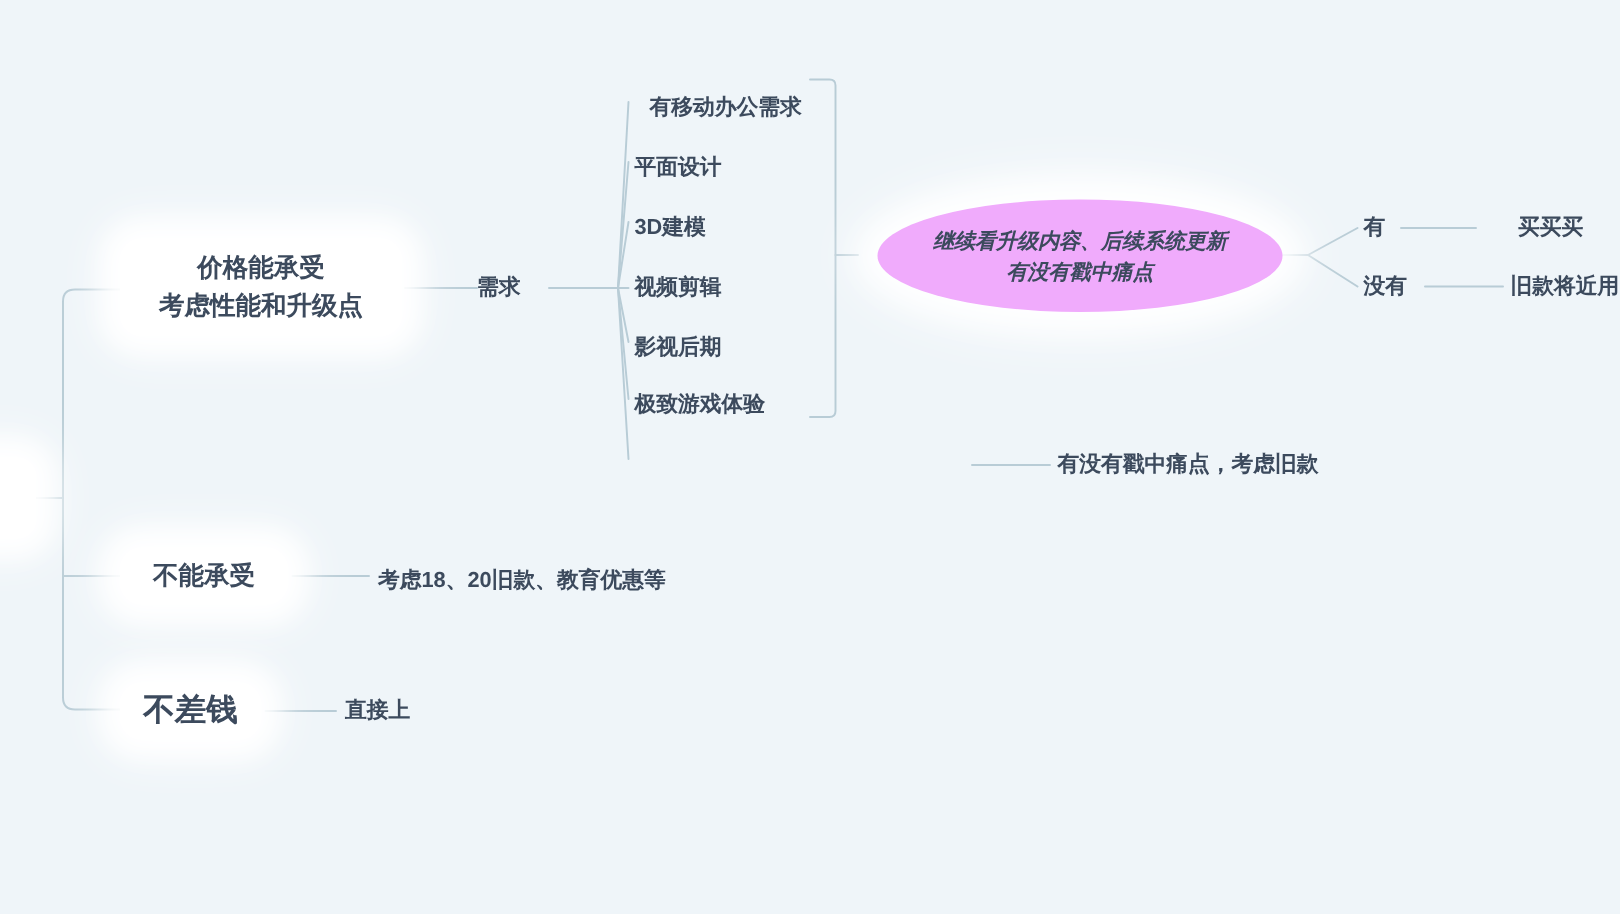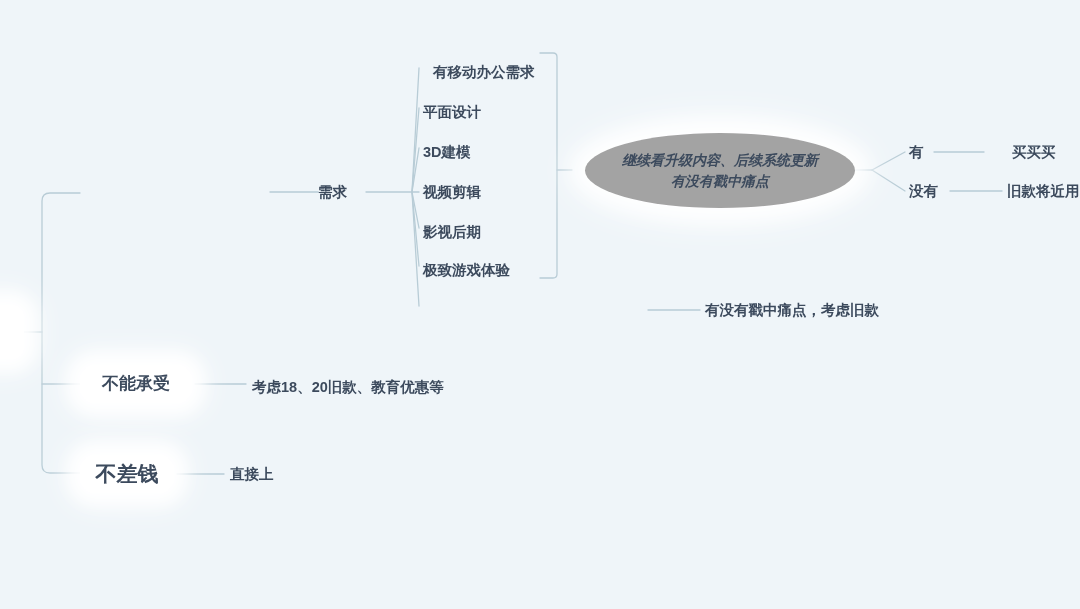--- a/index.html
+++ b/index.html
@@ -72,21 +72,21 @@
     height: 38px;
     font-size: 21px;
     text-align: right;
   }
   .ellipse-node {
     position: absolute;
     left: 585px;
     top: 133px;
     width: 270px;
     height: 75px;
-    background: #a3a3a3;
+    background: #f0abfc;
     border-radius: 50%;
     box-shadow: 0 0 20px 14px rgba(255,255,255,0.9),
                 0 0 36px 22px rgba(255,255,255,0.5);
     display: flex;
     align-items: center;
     justify-content: center;
   }
   .ellipse-text {
     color: #3c4a5d;
     font-size: 14px;
@@ -145,20 +145,24 @@
       <path d="M 195 384 L 246 384"></path>
 
       <path d="M 177 474 L 224 474"></path>
     </g>
   </svg>
 
   <div class="node node-root">
     <span></span>
   </div>
 
+  <div class="node node-afford">
+    <span>价格能承受
+考虑性能和升级点</span>
+  </div>
 
   <div class="leaf" style="left:318px; top:185px;">需求</div>
 
   <div class="leaf" style="left:433px; top:65px;">有移动办公需求</div>
   <div class="leaf" style="left:423px; top:105px;">平面设计</div>
   <div class="leaf" style="left:423px; top:145px;">3D建模</div>
   <div class="leaf" style="left:423px; top:185px;">视频剪辑</div>
   <div class="leaf" style="left:423px; top:225px;">影视后期</div>
   <div class="leaf" style="left:423px; top:263px;">极致游戏体验</div>
 

